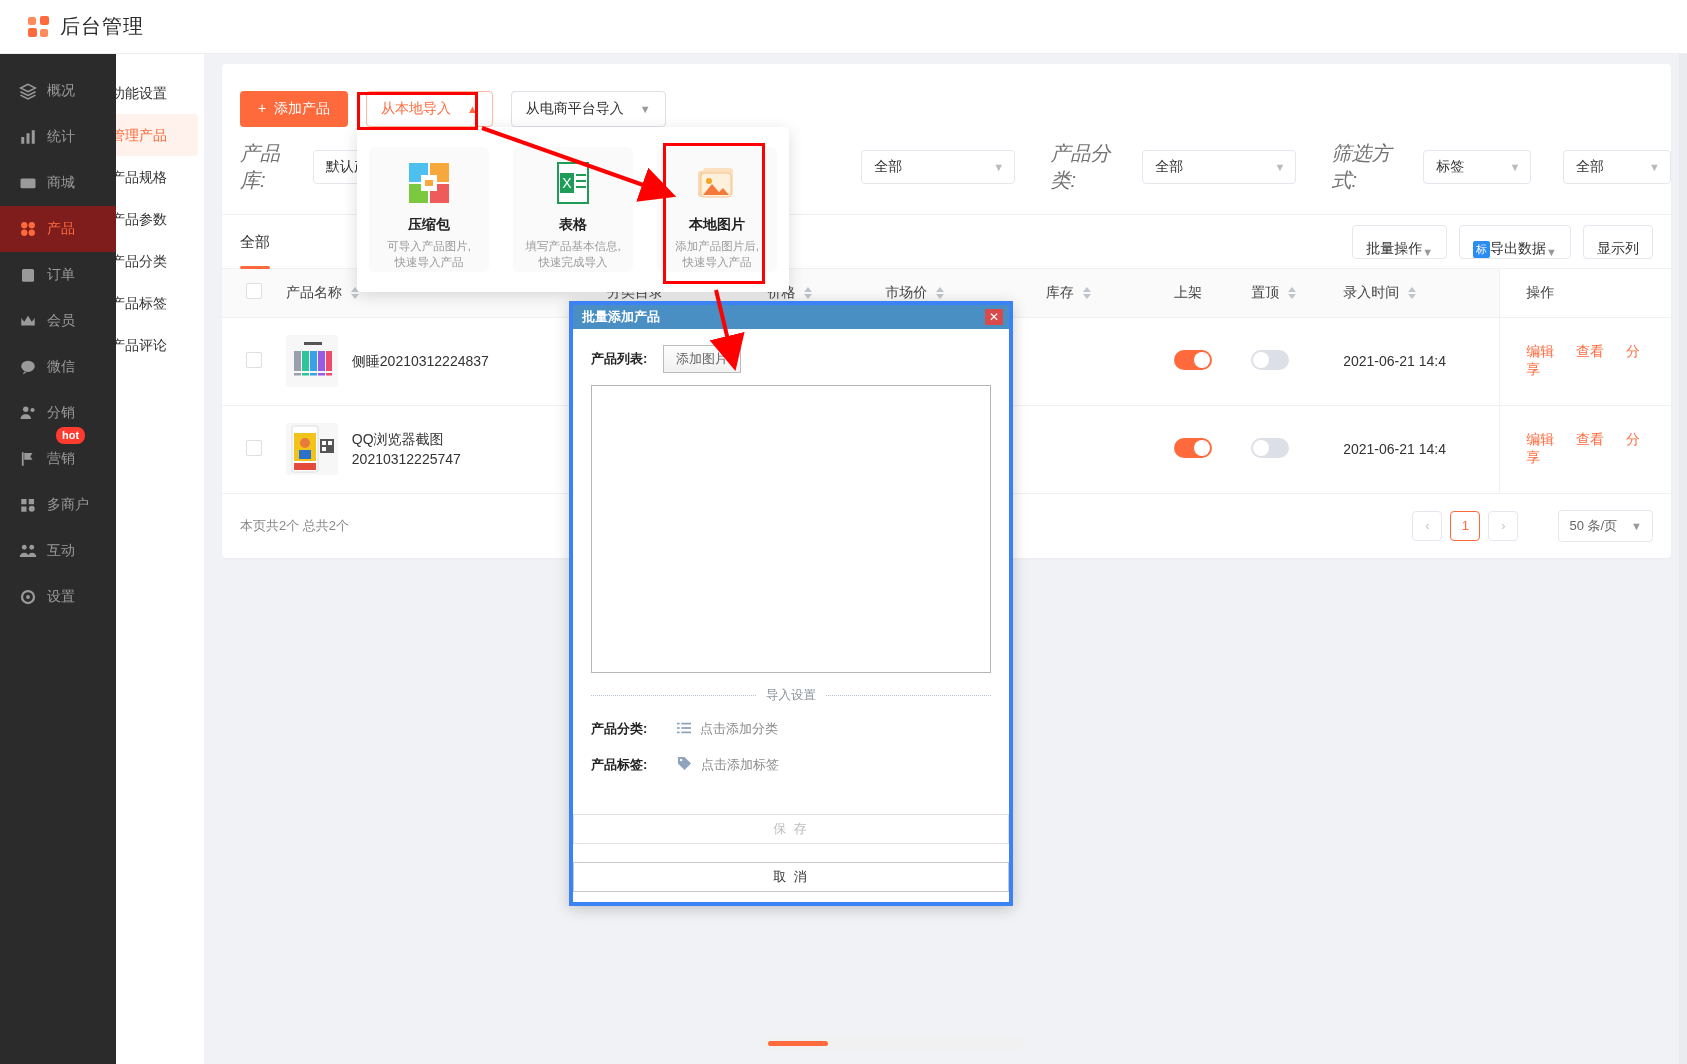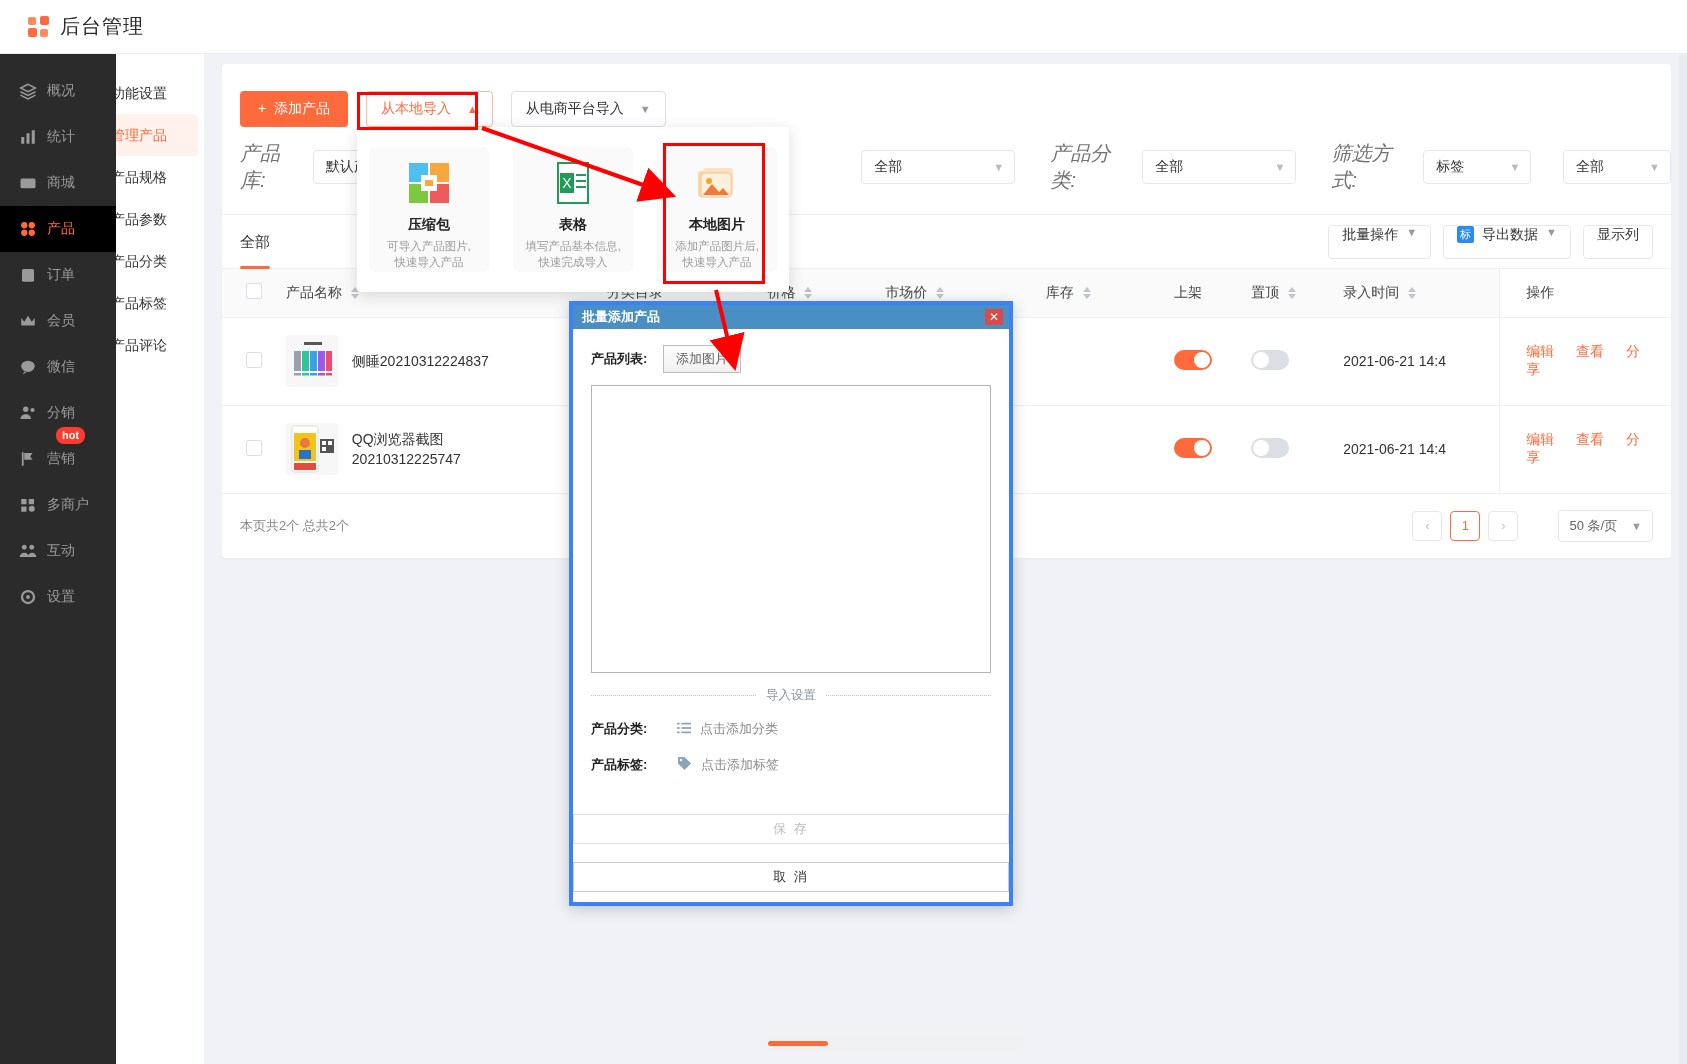--- a/index.html
+++ b/index.html
@@ -30,21 +30,21 @@
   .leftnav {
     position: absolute; left: 0; top: 54px; width: 116px; height: 1010px;
     background: #2b2b2b; padding-top: 14px; z-index: 5;
   }
   .nav-item {
     height: 46px; display: flex; align-items: center; padding-left: 18px;
     color: #9a9a9a; font-size: 14px; position: relative; cursor: pointer;
   }
   .nav-item .ic { width: 20px; height: 20px; margin-right: 9px; display:flex; align-items:center; justify-content:center; }
   .nav-item .ic svg { display:block; }
-  .nav-item.active { background: #000000; color: #ff6a3d; text-align: right; }
+  .nav-item.active { background: #7f1d1d; color: #ff6a3d; text-align: right; }
   .nav-item.active .ic svg { fill: #ff6a3d; stroke: #ff6a3d; }
   .nav-item .ic svg { fill: #9a9a9a; stroke: #9a9a9a; }
   .hot-badge {
     position: absolute; left: 56px; top: -9px;
     background: #ff3b30; color: #fff; font-size: 11px; line-height: 14px;
     padding: 1px 6px 2px; border-radius: 8px; font-weight: bold;
   }
 
   
   .subnav {
@@ -100,21 +100,21 @@
   .divider-line { height: 1px; background: #eef0f3; width: 100%; }
 
   
   .tabs-row { display: flex; align-items: center; justify-content: space-between; padding: 0 18px; height: 54px; border-bottom: 1px solid #eef0f3;}
   .tab { font-size: 15px; color: #333; position: relative; height: 54px; line-height: 54px; cursor:pointer;}
   .tab.active { color: #333; }
   .tab.active::after { content:''; position:absolute; left: 0; right: 0; bottom: 0; height: 3px; background: #ff6a3d; border-radius: 2px;}
   .tool-btns { display: flex; gap: 12px; }
   .tool-btn {
     height: 34px; border: 1px solid #e4e7ed; border-radius: 4px; background: #fff;
-    display: flex; align-items: flex-start; gap: 8px; padding: 0 13px;
+    display: flex; align-items: flex-end; padding: 0 13px;
     font-size: 14px; color: #333; cursor: pointer;
   }
   .mini-tag { background: #2b8cf0; color: #fff; font-size: 11px; border-radius: 2px; padding: 1px 3px; }
 
   
   table.grid { width: 100%; border-collapse: collapse; }
   table.grid th {
     background: #fafafa; height: 48px; font-size: 14px; color: #444; font-weight: normal;
     text-align: left; border-bottom: 1px solid #eef0f3; padding: 0 4px;
   }

